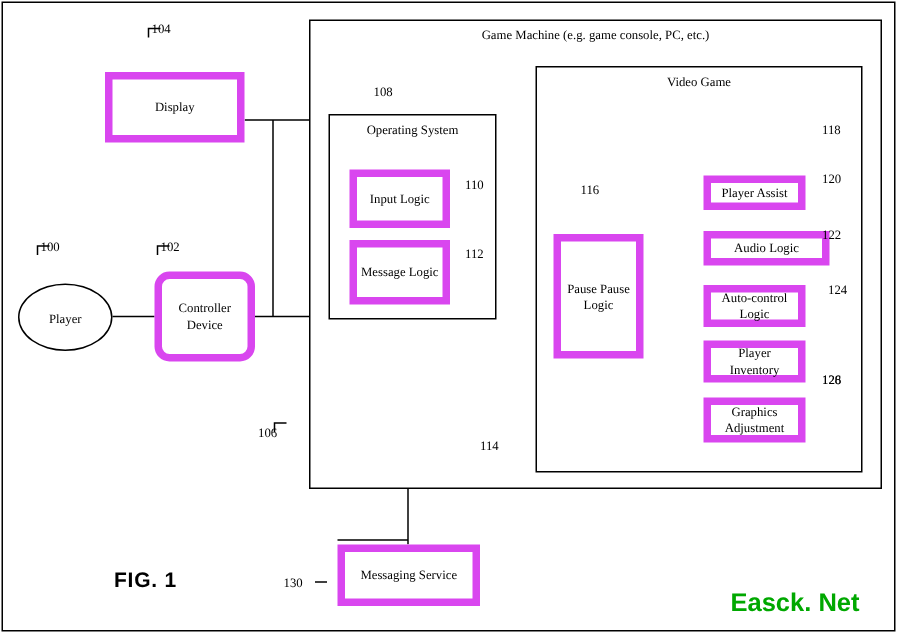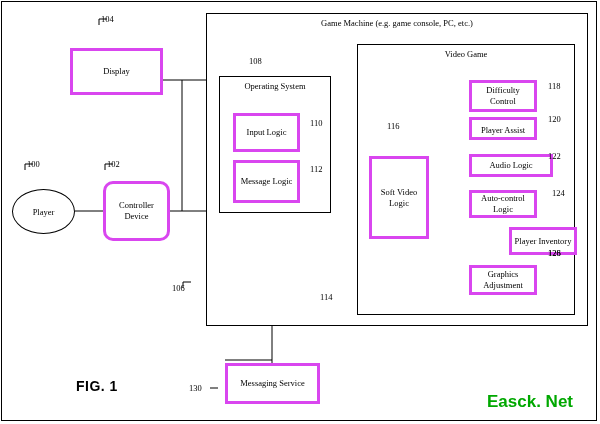--- a/index.html
+++ b/index.html
@@ -27,21 +27,21 @@
   svg.lines {
     position: absolute;
     left: 0;
     top: 0;
     width: 600px;
     height: 424px;
     pointer-events: none;
   }
   .box {
     position: absolute;
-    border: 3px solid #d946ef;
+    border: 5px solid #d946ef;
     box-sizing: border-box;
     background: #fff;
     display: flex;
     align-items: center;
     justify-content: center;
     text-align: center;
     font-size: 8.5px;
     line-height: 1.25;
     color: #000;
     padding: 1px;
@@ -183,45 +183,42 @@
     <span>Message Logic</span>
   </div>
   <div class="ref" style="left:310px; top:164px;">112</div>
 
   <div class="bigbox" style="left:357px; top:44px; width:218px; height:271px;">
     <div class="title">Video Game</div>
   </div>
   <div class="ref" style="left:320px; top:264px;margin-top:28px;">114</div>
 
   <div class="box" style="left:369px; top:156px; width:60px; height:83px;">
-    <span>Soft Video Logic</span>
+    <span>Pause Pause Logic</span>
   </div>
   <div class="ref" style="left:387px; top:121px;">116</div>
 
-  <div class="box" style="left:469px; top:80px; width:68px; height:32px;">
-    <span>Difficulty Control</span>
-  </div>
   <div class="ref" style="left:548px; top:81px;">118</div>
 
   <div class="box" style="left:469px; top:117px; width:68px; height:23px;align-items:flex-end;">
     <span>Player Assist</span>
   </div>
   <div class="ref" style="left:548px; top:114px;">120</div>
 
   <div class="box" style="left:469px; top:154px; width:84px; height:23px;">
     <span>Audio Logic</span>
   </div>
   <div class="ref" style="left:548px; top:151px;">122</div>
 
   <div class="box" style="left:469px; top:190px; width:68px; height:28px;">
     <span>Auto-control Logic</span>
   </div>
   <div class="ref" style="left:552px; top:188px;">124</div>
 
-  <div class="box" style="left:469px; top:227px; width:68px; height:28px;margin-left:40px;">
+  <div class="box" style="left:469px; top:227px; width:68px; height:28px;">
     <span>Player Inventory</span>
   </div>
   <div class="ref" style="left:548px; top:224px;margin-top:24px;">126</div>
 
   <div class="box" style="left:469px; top:265px; width:68px; height:30px;">
     <span>Graphics Adjustment</span>
   </div>
   <div class="ref" style="left:548px; top:248px;">128</div>
 
   <div class="box" style="left:225px; top:363px; width:95px; height:41px;">

